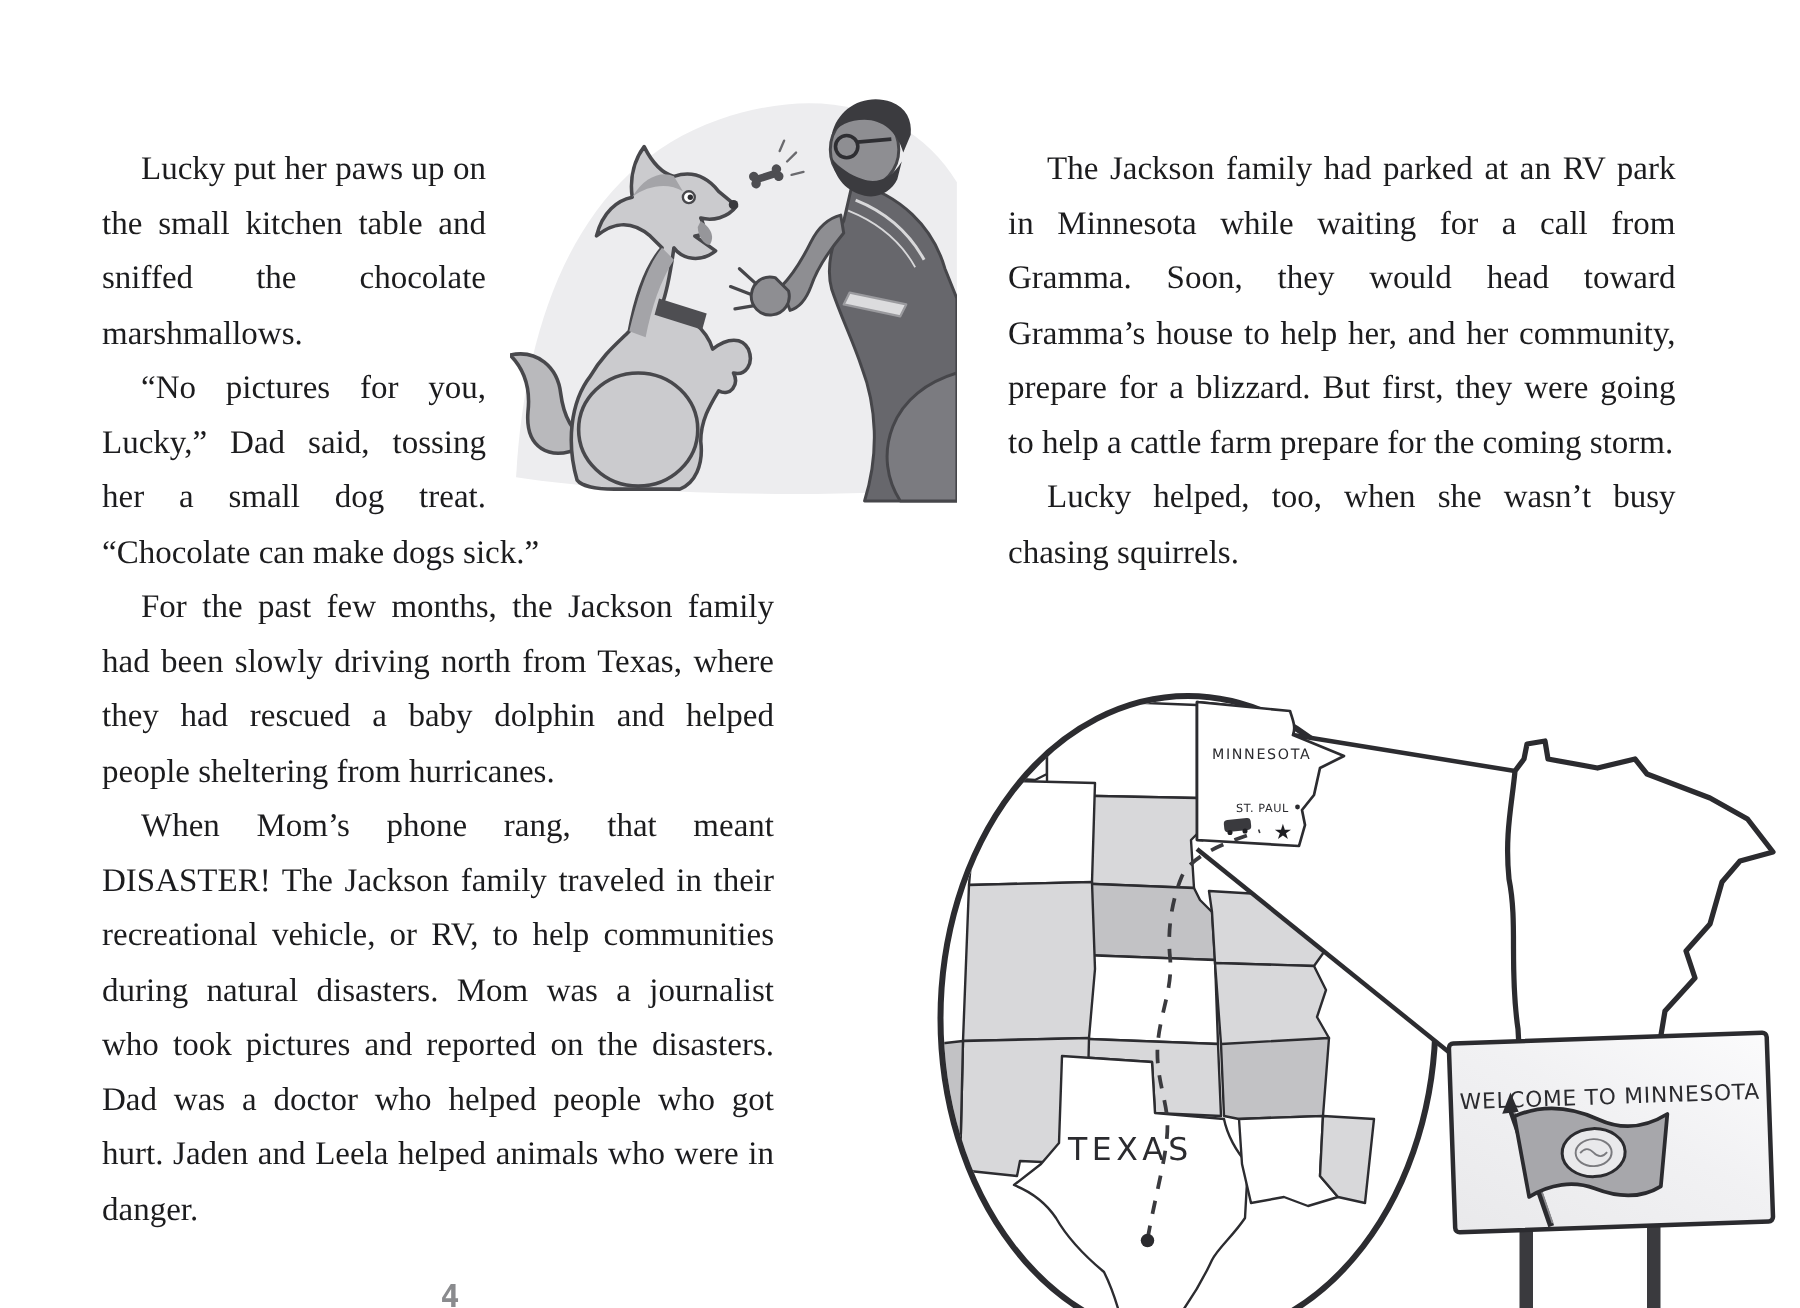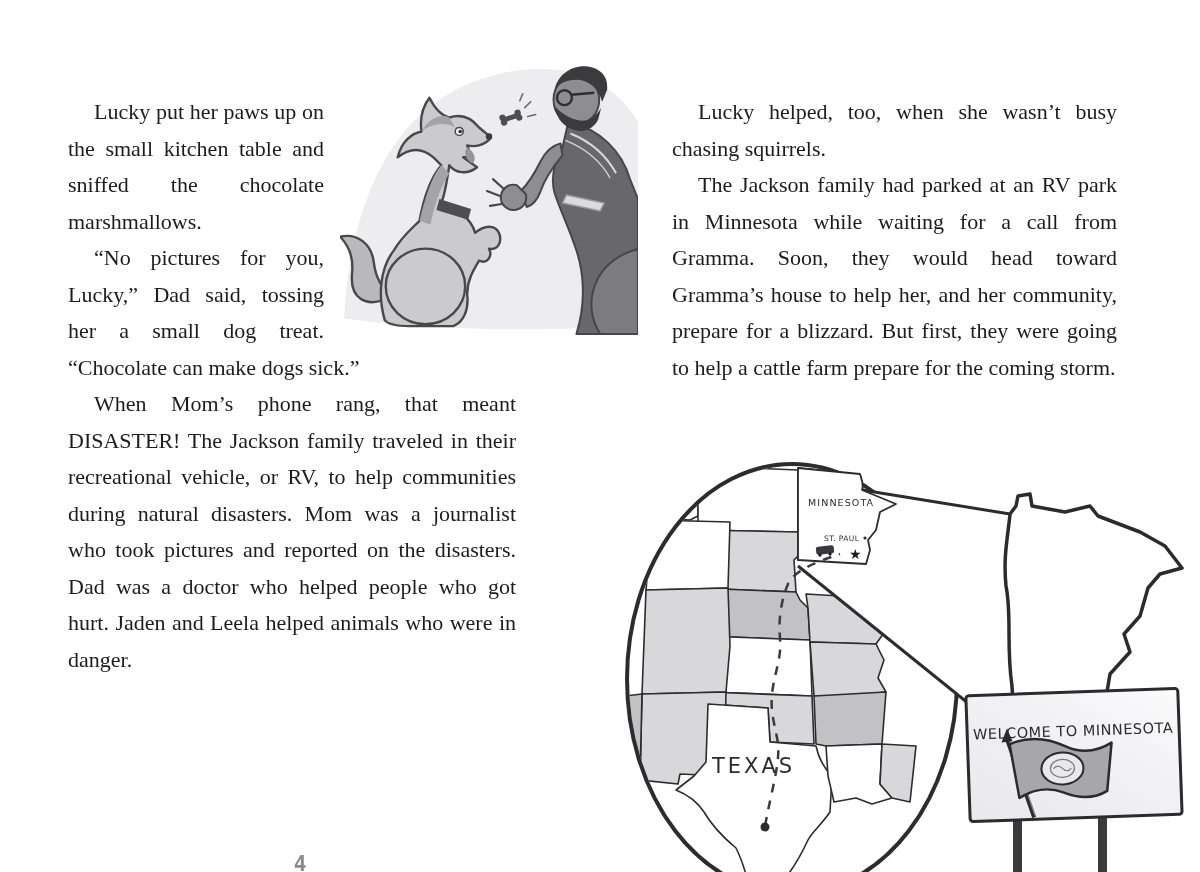--- a/index.html
+++ b/index.html
@@ -96,28 +96,29 @@
         <ellipse cx="238" cy="40" rx="23" ry="25" fill="#8e8e92"></ellipse>
         <path fill="#3b3b3f" stroke="none" d="M 216 30 C 220 12 238 2 256 8 C 266 12 270 20 269 30 L 264 42 C 260 28 250 20 238 20 C 228 20 220 24 216 30 Z"></path>
         <path fill="#3b3b3f" stroke="none" d="M 216 46 C 218 60 226 68 238 71 C 248 73 256 68 260 60 L 263 48 C 256 60 246 63 237 60 C 228 57 221 52 216 46 Z"></path>
         <circle cx="226" cy="38" r="7.5" fill="none" stroke="#2e2e32" stroke-width="2.4"></circle>
         <path d="M 233 35 L 256 33" stroke="#2e2e32" stroke-width="2.4" fill="none"></path>
       </g>
     </svg>
 
     <p>Lucky put her paws up on the small kitchen table and sniffed the chocolate marshmallows.</p>
     <p>“No pictures for you, Lucky,” Dad said, tossing her a small dog treat. “Chocolate can make dogs sick.”</p>
+    <p>For the past few months, the Jackson family had been slowly driving north from Texas, where they had rescued a baby dolphin and helped people sheltering from hurricanes.</p>
     <p>When Mom’s phone rang, that meant DISASTER! The Jackson family traveled in their recreational vehicle, or RV, to help communities during natural disasters. Mom was a journalist who took pictures and reported on the disasters. Dad was a doctor who helped people who got hurt. Jaden and Leela helped animals who were in danger.</p>
 
     <div class="pagenum">4</div>
   </div>
 
   <div class="page page--right">
+    <p>The Jackson family had parked at an RV park in Minnesota while waiting for a call from Gramma. Soon, they would head toward Gramma’s house to help her, and her community, prepare for a blizzard. But first, they were going to help a cattle farm prepare for the coming storm.</p>
     <p>Lucky helped, too, when she wasn’t busy chasing squirrels.</p>
-    <p>The Jackson family had parked at an RV park in Minnesota while waiting for a call from Gramma. Soon, they would head toward Gramma’s house to help her, and her community, prepare for a blizzard. But first, they were going to help a cattle farm prepare for the coming storm.</p>
 
     <svg class="illu-map" viewBox="0 0 570 452" aria-hidden="true">
       <defs>
         <clipPath id="ovalClip">
             <ellipse cx="172" cy="233" rx="163" ry="213"></ellipse>
           </clipPath>
         <linearGradient id="signGrad" x1="0" y1="1" x2="1" y2="0">
           <stop offset="0" stop-color="#e9e9eb"></stop>
           <stop offset="0.55" stop-color="#f1f1f3"></stop>
           <stop offset="1" stop-color="#fbfbfc"></stop>

